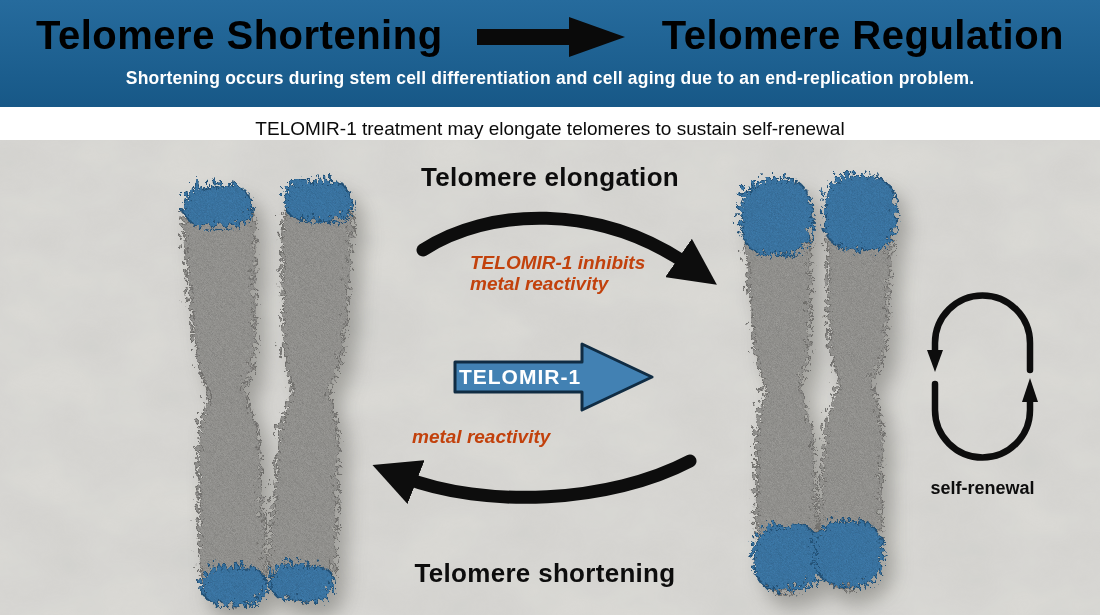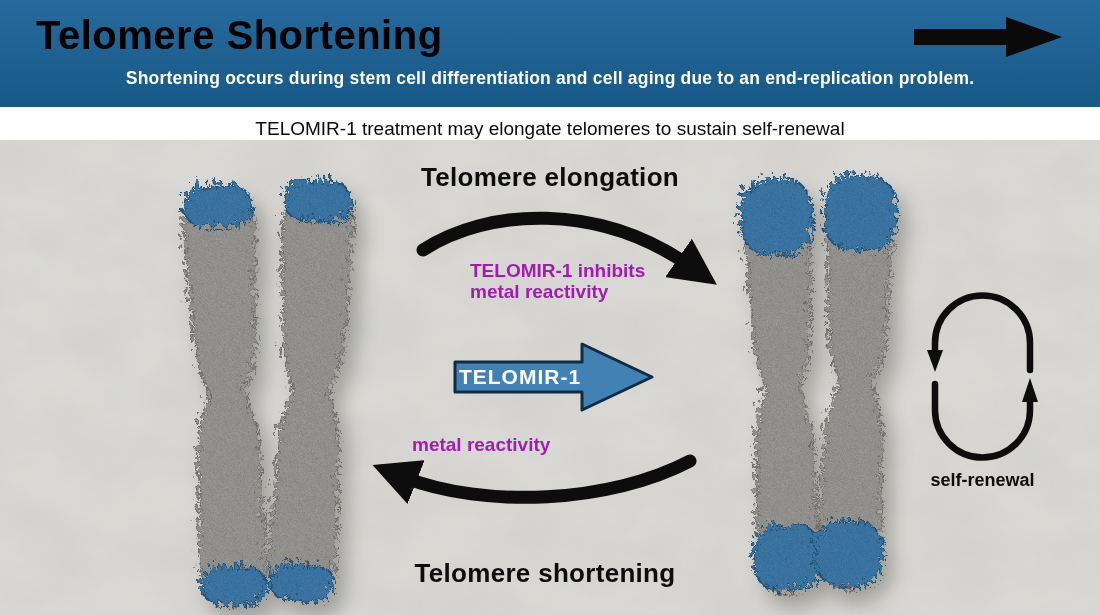--- a/index.html
+++ b/index.html
@@ -33,38 +33,39 @@
   
   .canvas{ position:relative; width:1100px; height:603px; background:var(--body-bg); overflow:hidden; }
   .abs{ position:absolute; }
   .bg-tex{ left:0; top:0; }
 
   .chromosome{ overflow:visible; filter:drop-shadow(10px 14px 9px rgba(60,60,55,0.35)); }
   .chromatid{ fill:#a2a19e; stroke:#807f7c; stroke-width:2; }
   .cap{ fill:var(--telomere-blue); stroke:#2c5d86; stroke-width:2; }
 
   .big-label{ font-size:26px; font-weight:700; color:var(--ink); text-align:center; letter-spacing:0.3px; }
-  .caption{ font-size:19px; font-weight:700; color:#a21caf; line-height:21px;margin-top:8px; }
+  .caption{ font-size:19px; font-weight:700; font-style:italic; color:#c2410c; line-height:21px; }
   .caption span{ display:block; }
 
   .curve-arrow{ overflow:visible; }
   .cycle-label{ font-size:18px; font-weight:700; color:var(--ink); text-align:center; }
   .telomir-text{ font-size:21px; font-weight:700; letter-spacing:1px; fill:#ffffff; }
 </style>
 </head>
 <body>
 
 <div class="poster">
 
   <header class="header">
     <div class="title-row">
       <h1 class="title">Telomere Shortening</h1>
       <svg class="title-arrow" width="150" height="46" viewBox="0 0 150 46">
         <polygon points="0,15 92,15 92,3 148,23 92,43 92,31 0,31" fill="#0a0a0a"></polygon>
       </svg>
+      <h1 class="title">Telomere Regulation</h1>
     </div>
     <p class="subtitle">Shortening occurs during stem cell differentiation and cell aging due to an end-replication problem.</p>
   </header>
 
   <div class="banner">
     <p>TELOMIR-1 treatment may elongate telomeres to sustain self-renewal</p>
   </div>
 
   <main class="canvas">
 
@@ -171,16 +172,16 @@
 
     <div class="abs big-label" style="left:395px; top:418px; width:300px;">Telomere shortening</div>
 
     <svg class="abs" style="left:920px; top:148px; overflow:visible;" width="125" height="185" viewBox="0 0 125 185">
       <path d="M 110,82 L 110,55 A 47.5,47.5 0 0 0 15,55 L 15,64" fill="none" stroke="#0d0d0d" stroke-width="6.5" stroke-linecap="round"></path>
       <polygon points="7,62 23,62 15,84" fill="#0d0d0d"></polygon>
       <path d="M 15,96 L 15,122 A 47.5,47.5 0 0 0 110,122 L 110,112" fill="none" stroke="#0d0d0d" stroke-width="6.5" stroke-linecap="round"></path>
       <polygon points="102,114 118,114 110,90" fill="#0d0d0d"></polygon>
     </svg>
 
-    <div class="abs cycle-label" style="left:905px; top:330px; width:155px;">self-renewal</div>
+    <div class="abs cycle-label" style="left:905px; top:338px; width:155px;">self-renewal</div>
 
   </main>
 </div>
 
 </body></html>

